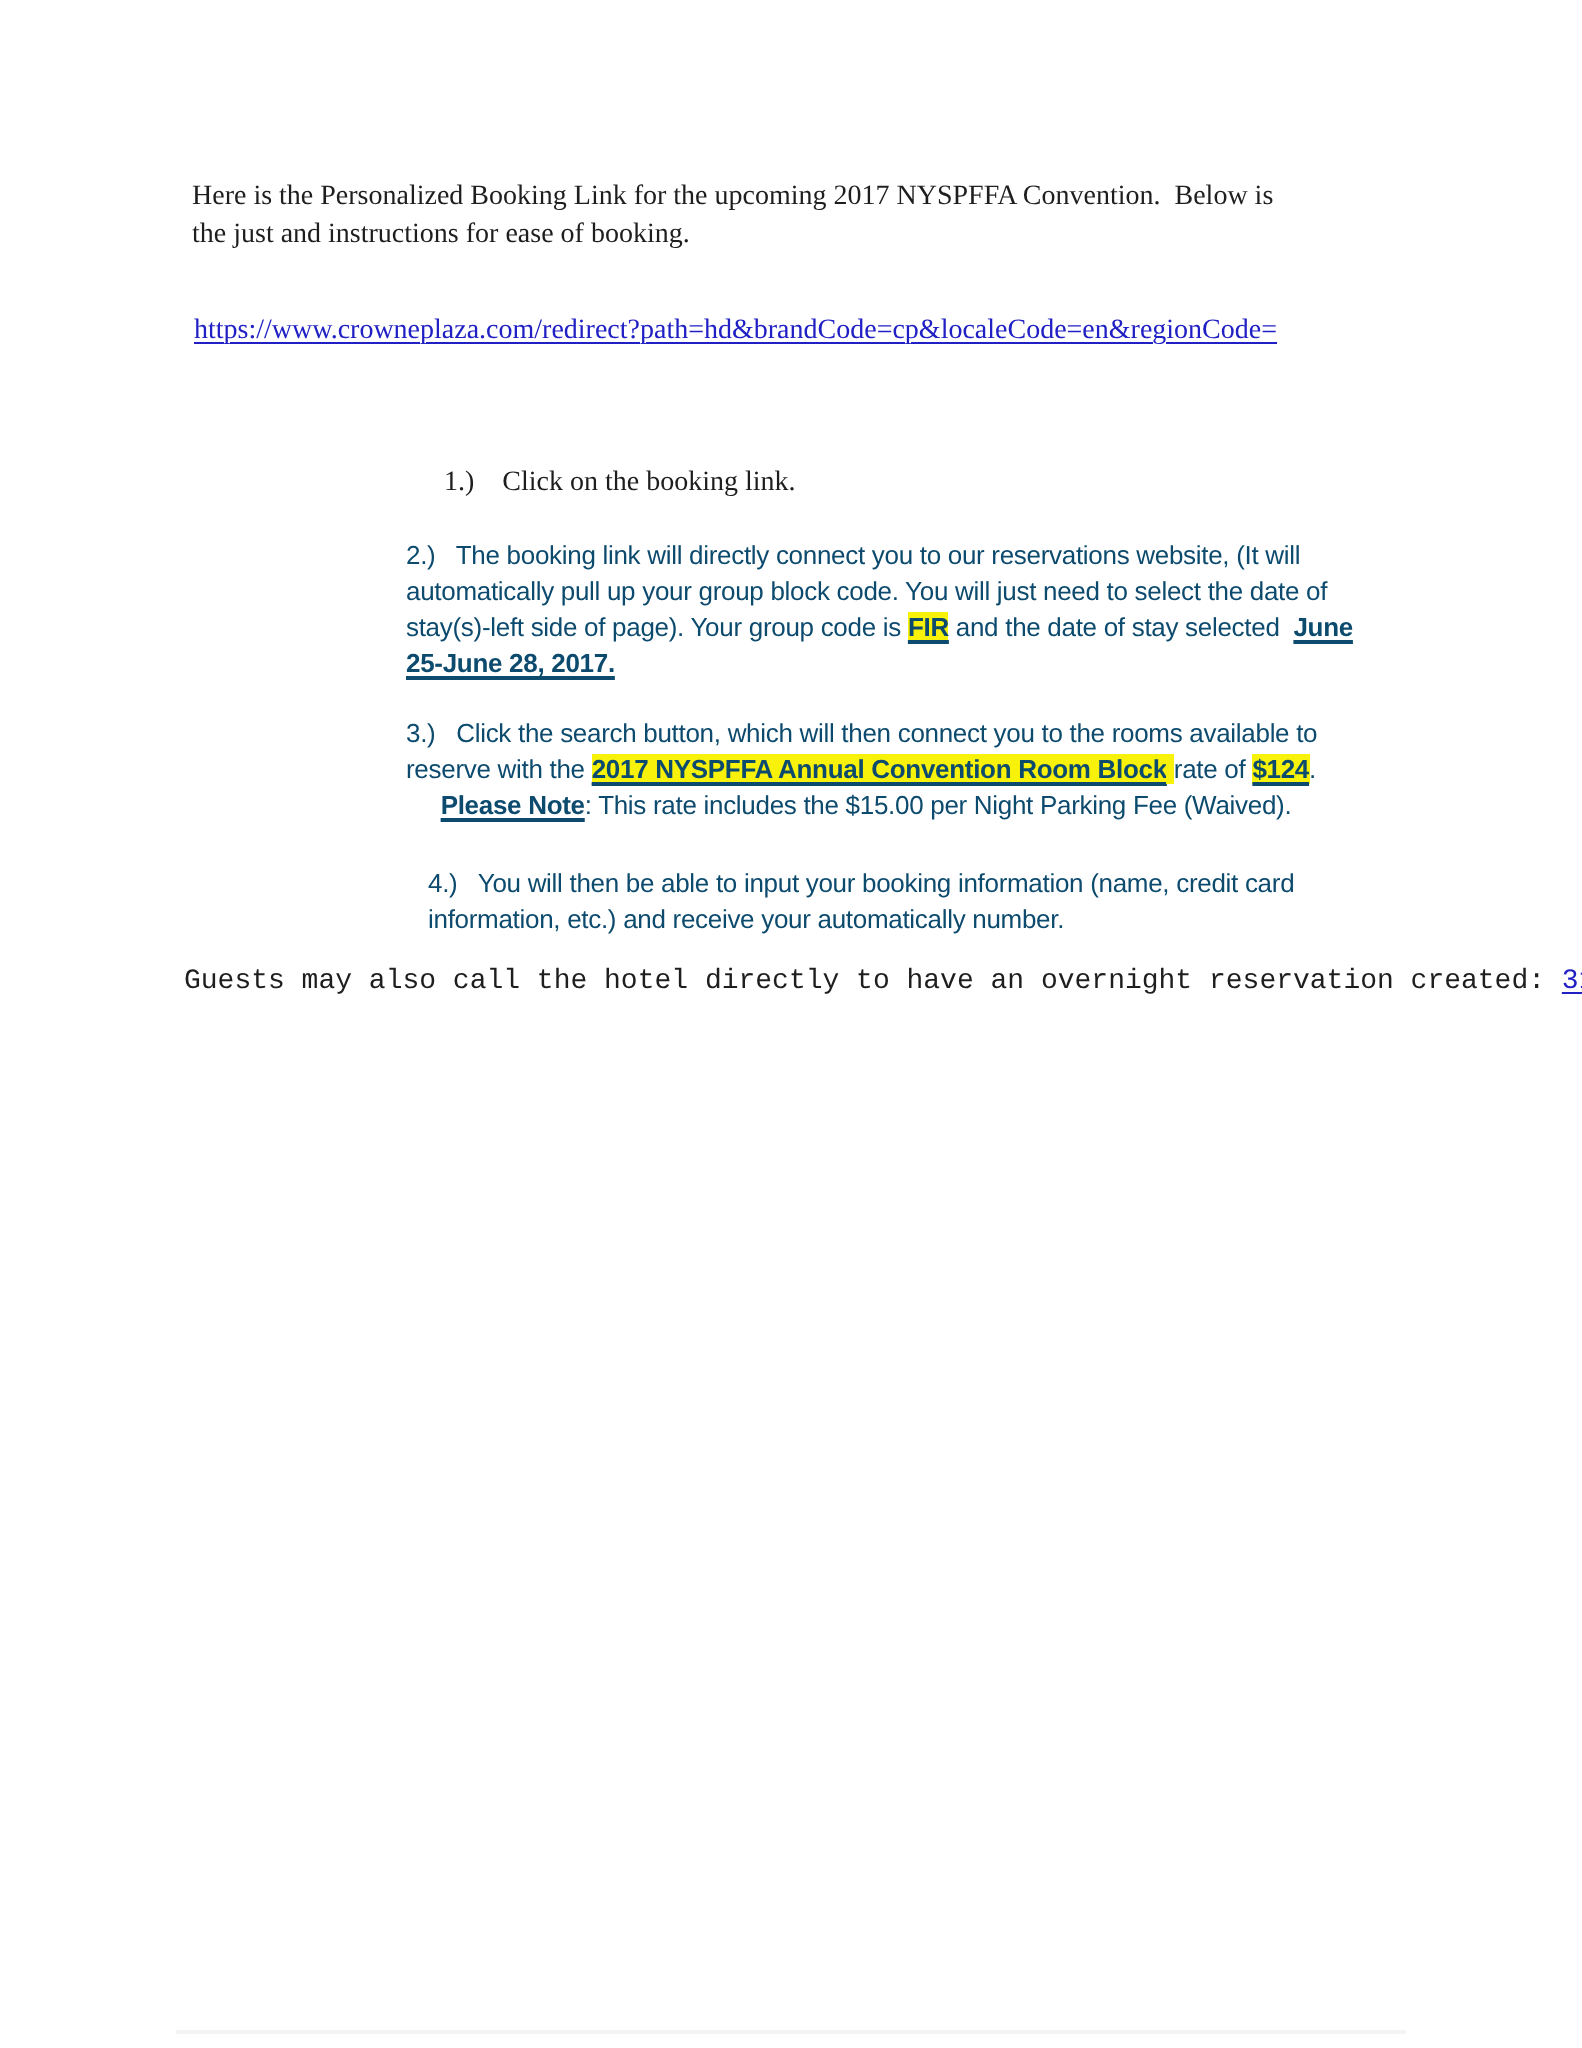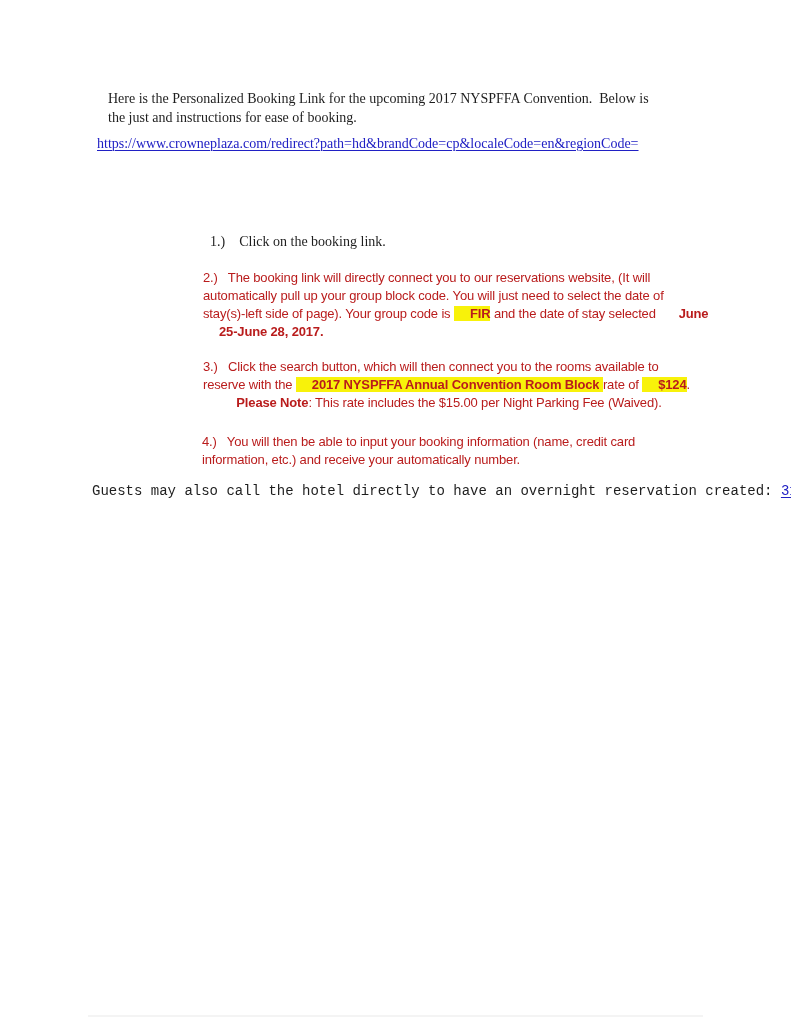--- a/index.html
+++ b/index.html
@@ -20,31 +20,31 @@
   p{margin:0;position:absolute;white-space:pre;}
   .serif{
     font-family:"Liberation Serif", serif;
     font-size:14px;line-height:19px;
     color:var(--ink);
   }
   .sans{
     font-family:"Liberation Sans", sans-serif;
     font-size:13px;line-height:18px;
     letter-spacing:-0.15px;
-    color:#b91c1c;
+    color:#0c4a6e;
   }
-  .intro{left:108px;top:89px;}
-  .url{left:97px;top:134px;}
-  .step1{left:210px;top:232px;text-align:right;}
+  .intro{left:96px;top:89px;}
+  .url{left:97px;top:156px;}
+  .step1{left:222px;top:232px;text-align:right;}
   .step2{left:203px;top:269px;}
   .step3{left:203px;top:358px;}
-  .step4{left:202px;top:433px;}
+  .step4{left:214px;top:433px;}
   .footerline{left:92px;top:482px;font-family:Liberation Mono, monospace;}
   .b{font-weight:bold;}
-  .u{text-decoration-thickness:1.5px;text-underline-offset:2px;padding-left:16px;}
+  .u{text-decoration:underline;text-decoration-thickness:1.5px;text-underline-offset:2px;}
   .hl{background:var(--hl);}
   a.lnk{color:var(--link);text-decoration:underline;text-underline-offset:2px;cursor:pointer;}
   .url a.lnk{text-decoration-thickness:1.2px;}
   .page-edge{
     position:absolute;left:88px;right:88px;top:1015px;height:2px;
     background:#f4f4f4;
   }
 </style>
 </head>
 <body>

